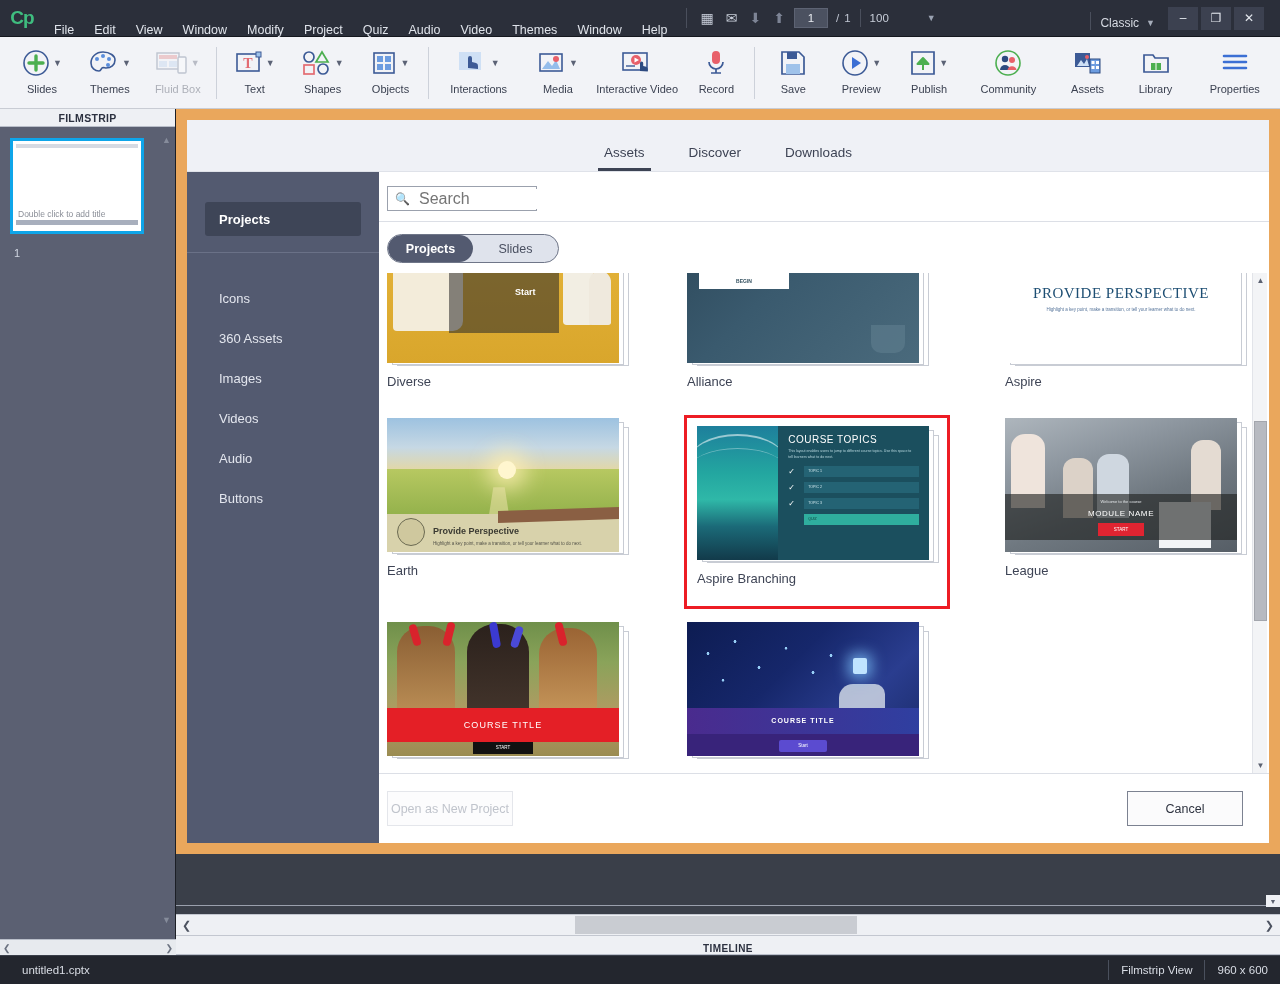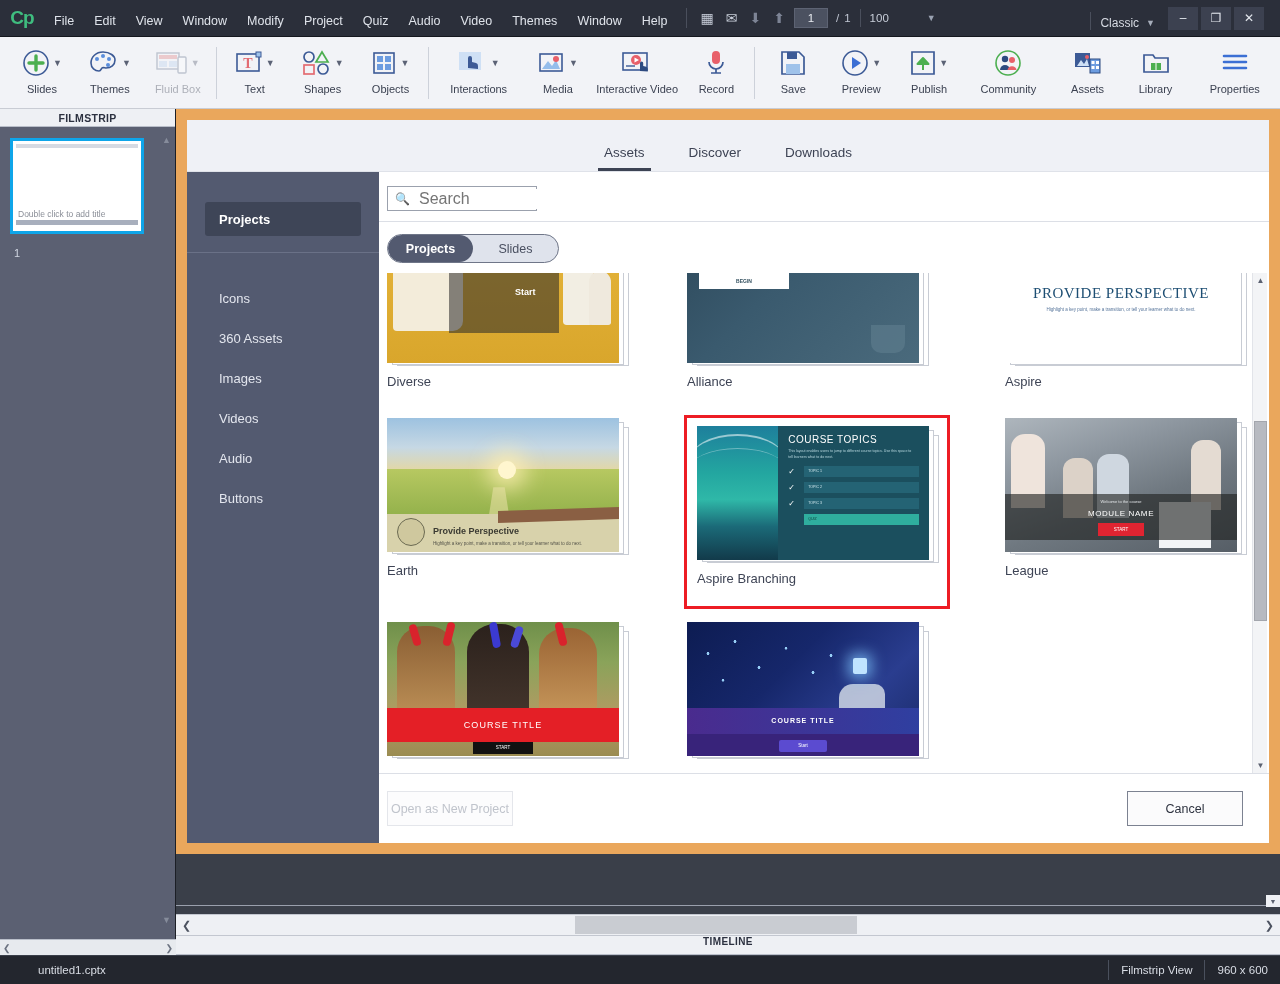--- a/index.html
+++ b/index.html
@@ -16,21 +16,21 @@
   .menubar {
     position: absolute; top: 0; left: 0; width: 1280px; height: 37px;
     background: #2b2f3a; display: flex; align-items: center;
     border-bottom: 1px solid #15181f;
   }
   .cp-logo {
     width: 44px; height: 37px; display: flex; align-items: center; justify-content: center;
     font-size: 19px; font-weight: bold; color: #3fbd7f; letter-spacing: -1px;
   }
   .menu-item {
-    padding: 3px 10px; height: 37px; line-height: 37px;
+    padding: 12px 10px; height: 37px; line-height: 37px;
     color: #dfe3ea; font-size: 12.5px; cursor: default; white-space: nowrap;
   }
   .mb-sep { width: 1px; height: 20px; background: #4a4f5c; margin: 0 8px; }
   .mb-icon { color: #c7cdd8; font-size: 14px; padding: 0 6px; cursor: default; }
   .page-input {
     width: 34px; height: 20px; background: #4b5160; border: 1px solid #5d6373;
     color: #e8ebf0; font-size: 11.5px; text-align: center; line-height: 18px; margin: 0 3px;
   }
   .slash { color: #c0c6d2; font-size: 11.5px; padding: 0 5px; }
   .pagecount { color: #c0c6d2; font-size: 11.5px; }
@@ -189,33 +189,33 @@
   .tl-topline { position:absolute; left:176px; top:905px; width:1104px; height:1px; background:#9aa0ad; }
   .tl-hscroll {
     position: absolute; left: 176px; top: 914px; width: 1104px; height: 22px;
     background: #eef0f4; border-top: 1px solid #c3c7d0; border-bottom: 1px solid #c3c7d0;
     display: flex; align-items: center; justify-content: space-between; padding: 0 6px;
   }
   .tl-hscroll .arw { font-size: 11px; color: #4c5260; }
   .tl-thumb { position: absolute; left: 575px; top: 916px; width: 282px; height: 18px; background: #c9ccd2; }
   .tl-bar {
     position: absolute; left: 176px; top: 936px; width: 1104px; height: 19px;
-    background: #eef0f4; display: flex; align-items: flex-start; justify-content: center;
+    background: #eef0f4; display: flex; align-items: flex-end; justify-content: center;
     border-bottom: 1px solid #b9bec9;
   }
   .tl-bar span { font-size: 10px; font-weight: bold; color: #2c3140; letter-spacing: .4px; }
   .tl-right-sb { position:absolute; right:0; top:895px; width:14px; height:12px; background:#eef0f4; display:flex; align-items:center; justify-content:center; font-size:7px; color:#5b6170;}
 
   
   .statusbar {
     position: absolute; left: 0; top: 955px; width: 1280px; height: 29px;
     background: #23262e; display: flex; align-items: center;
     color: #d9dde5; font-size: 11.5px; border-top: 1px solid #3a3f4a;
   }
-  .sb-left { padding-left: 14px; margin-left: 24px; }
+  .sb-left { padding-left: 22px; }
   .sb-right { margin-left: auto; display: flex; align-items: center; }
   .sb-cell { padding: 0 12px; border-left: 1px solid #4a505d; height: 20px; display: flex; align-items: center; }
 
   
   .t-diverse { background: linear-gradient(180deg,#e3b53f 0%, #e0ae33 45%, #d9a62c 100%); position:relative; width:100%; height:100%; }
   .t-diverse .eleph { position:absolute; left:6px; top:22px; width:70px; height:80px; background:#f3efe4; border-radius:6px 18px 10px 4px; opacity:.95;}
   .t-diverse .cact1 { position:absolute; right:26px; top:12px; width:30px; height:84px; background:#f2eee3; border-radius:16px 16px 4px 4px;}
   .t-diverse .cact2 { position:absolute; right:8px; top:42px; width:22px; height:54px; background:#efe9dd; border-radius:12px 12px 3px 3px;}
   .t-diverse .panel { position:absolute; left:62px; top:0; width:110px; height:104px; background:rgba(40,40,40,.55); }
   .t-diverse .ttl { position:absolute; left:74px; top:32px; font-size:13px; font-weight:bold; color:#f2c332; }

